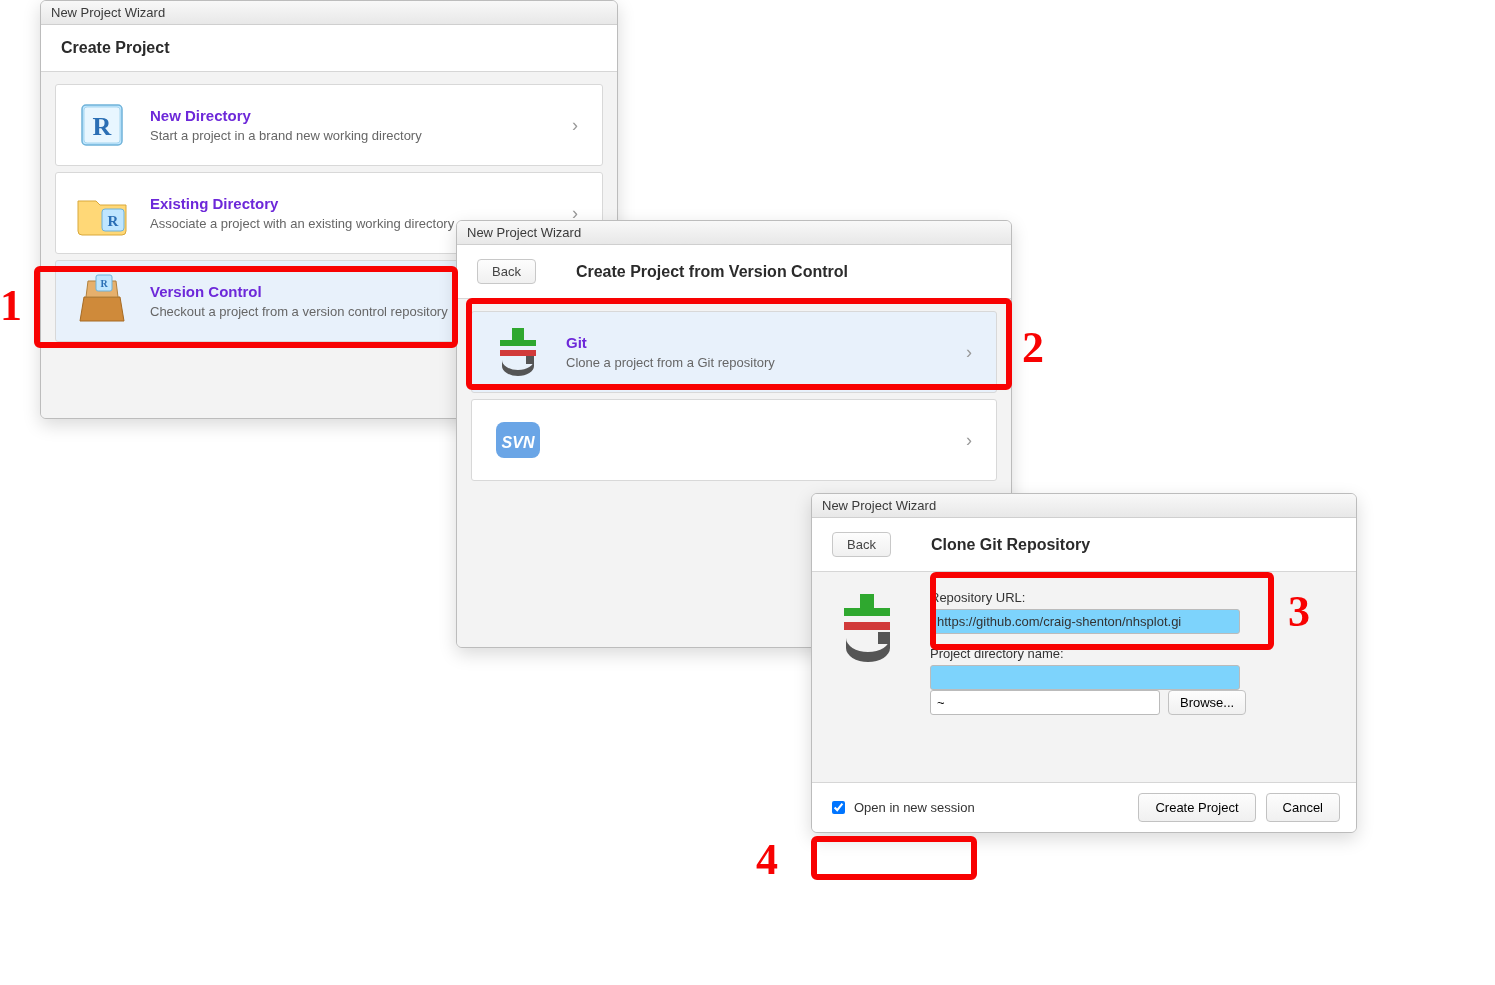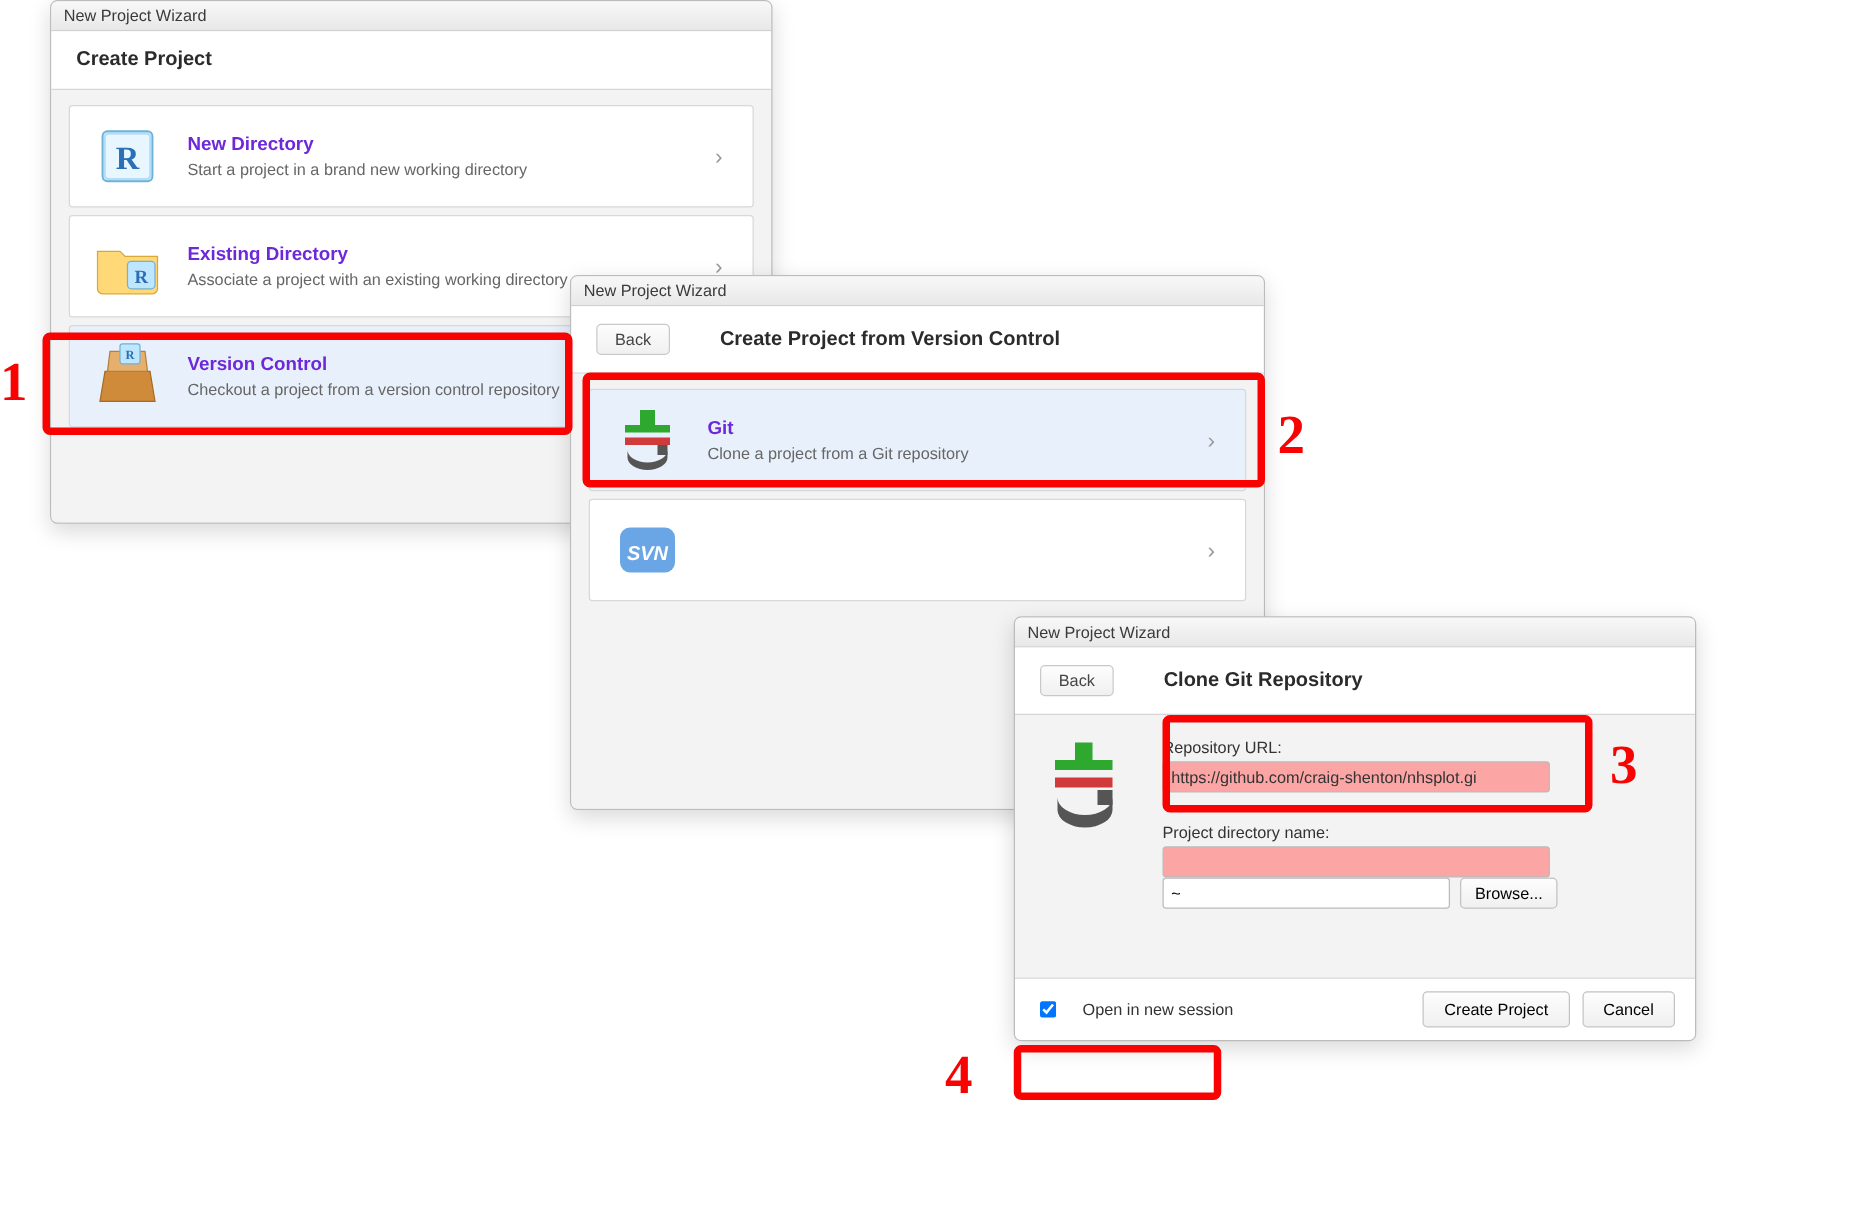--- a/index.html
+++ b/index.html
@@ -114,32 +114,32 @@
     margin-right: 28px;
   }
   .form-fields {
     flex: 1;
   }
   .form-fields label {
     display: block;
     font-size: 13px;
     color: #333;
     margin-bottom: 4px;
-    margin-top: 24px;
+    margin-top: 12px;
   }
   .form-fields label:first-child { margin-top: 0; }
   .text-input {
     width: 100%;
     max-width: 310px;
     border: 1px solid #bbb;
     border-radius: 3px;
     padding: 4px 6px;
     font-size: 13px;
     font-family: inherit;
-    background: #fca5a5;
+    background: #7dd3fc;
     color: #333;
   }
   .subdir-row {
     display: flex;
     align-items: center;
     gap: 8px;
   }
   .subdir-input {
     flex: 0 0 230px;
     border: 1px solid #bbb;
@@ -160,21 +160,21 @@
   .footer {
     background: #fff;
     border-top: 1px solid #d6d6d6;
     padding: 10px 16px;
     display: flex;
     align-items: center;
   }
   .footer-left {
     display: flex;
     align-items: center;
-    gap: 18px;
+    gap: 6px;
     font-size: 13px;
     color: #333;
   }
   .footer-right {
     margin-left: auto;
     display: flex;
     gap: 10px;
   }
   .footer-btn {
     background: linear-gradient(#fdfdfd, #f0f0f0);

